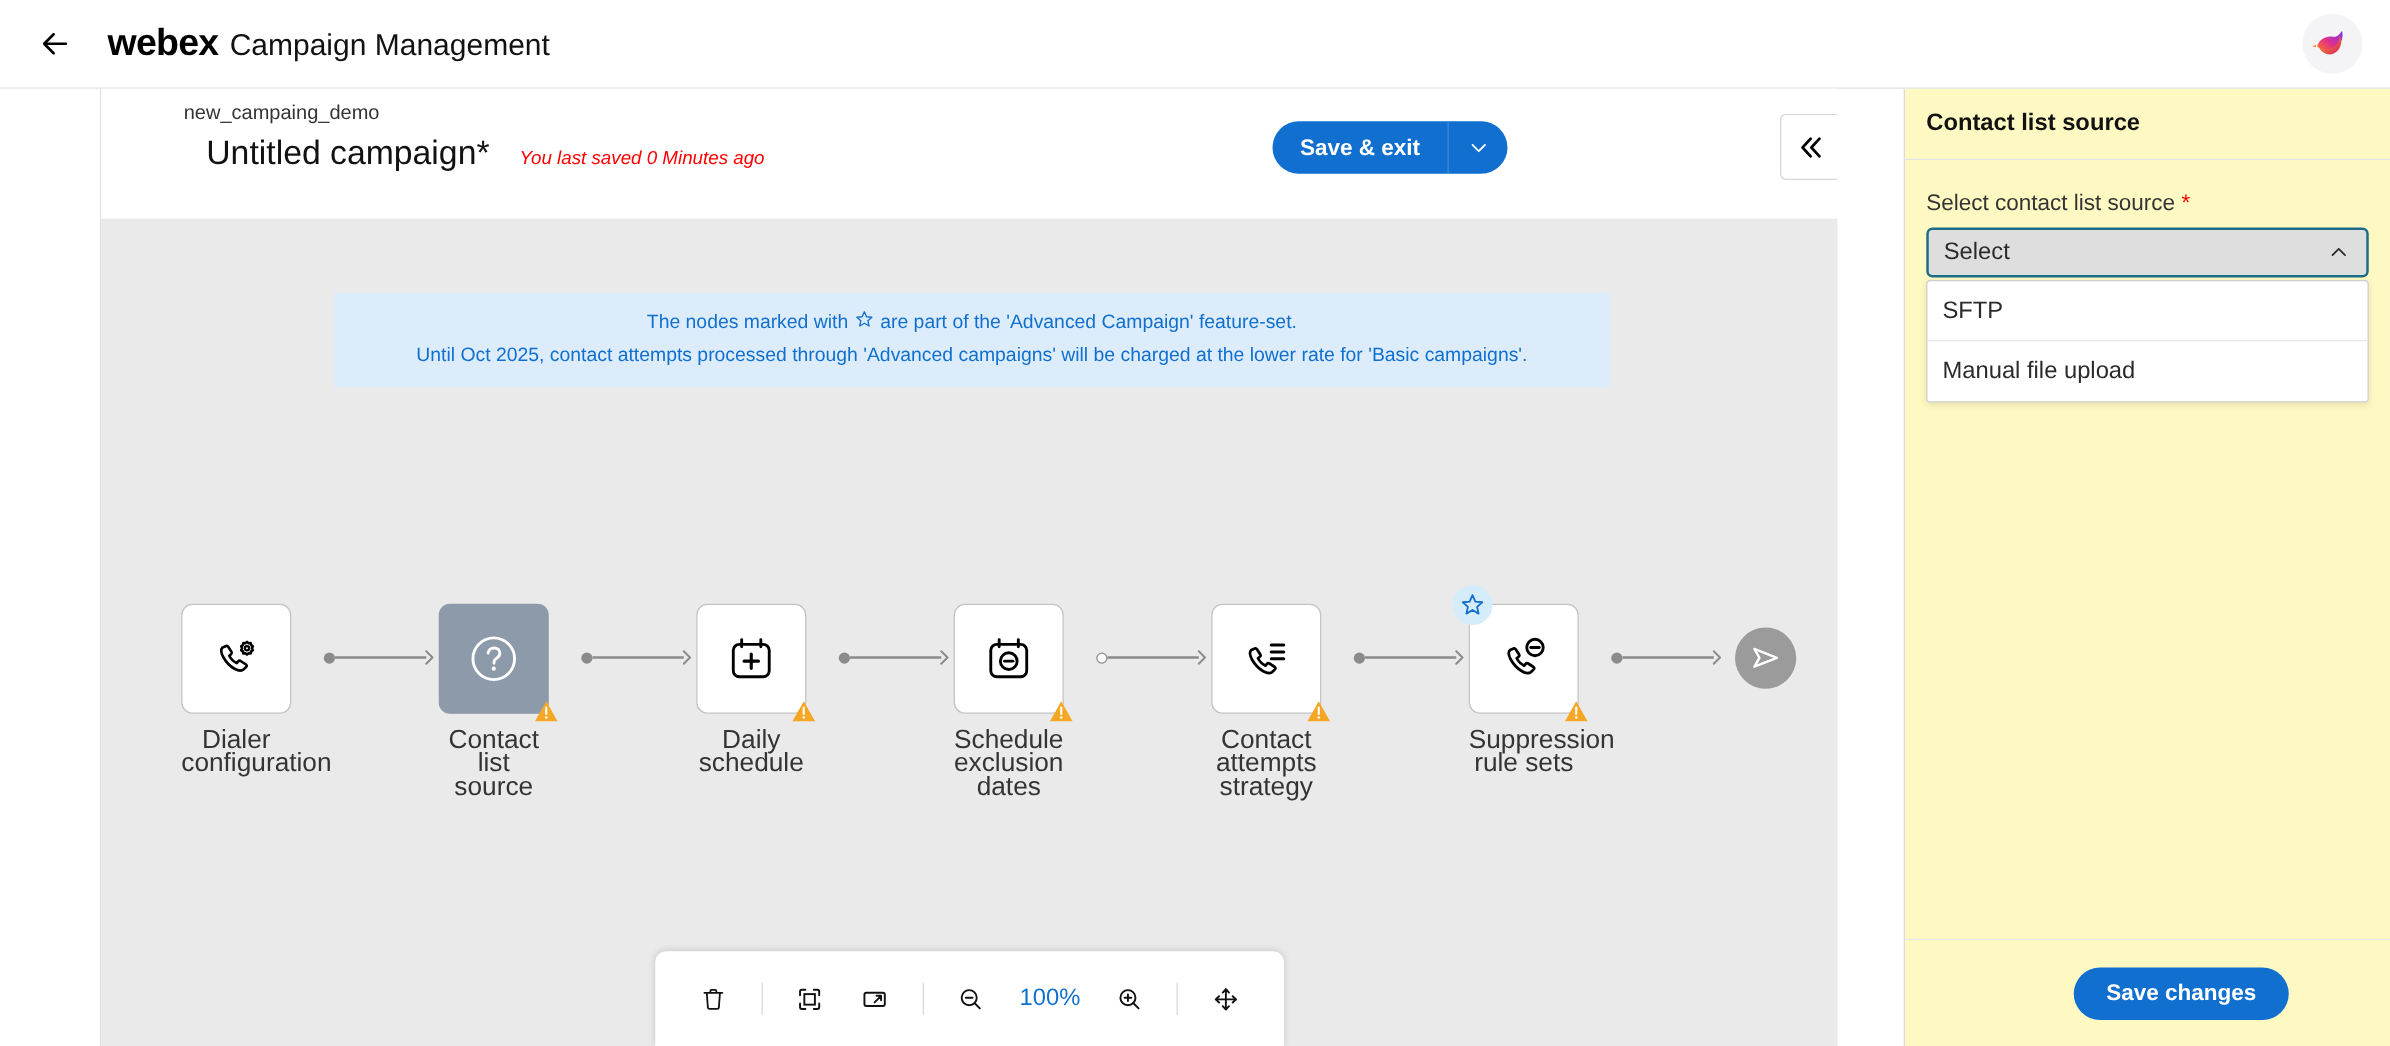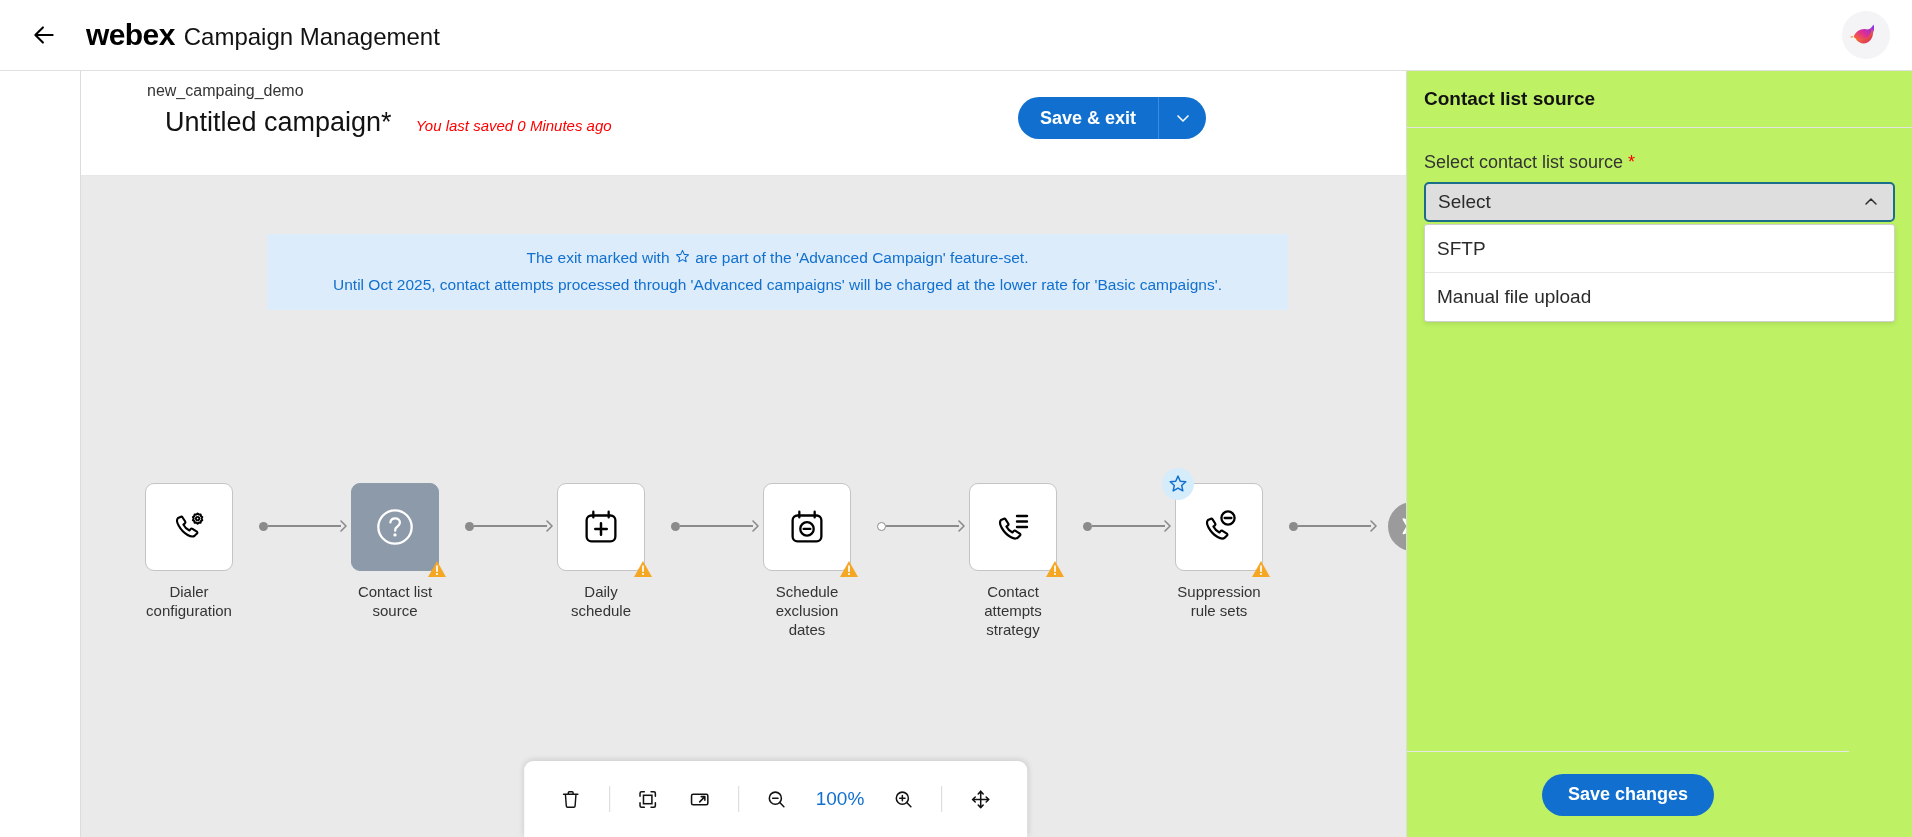--- a/index.html
+++ b/index.html
@@ -97,21 +97,21 @@
 
   .node { position: absolute; width: 88px; }
   .node-box {
     position: relative; width: 88px; height: 88px;
     background: #fff; border: 1px solid #c4c4c4; border-radius: 9px;
     display: flex; align-items: center; justify-content: center;
     cursor: pointer;
   }
   .node-box.selected { background: #8d9aaa; border-color: #8d9aaa; }
   .node-label {
-    margin-top: 11px; text-align: center; font-size: 15px;
+    margin-top: 11px; text-align: center; font-size: 21px;
     color: #343434; line-height: 19px;
   }
   .warn {
     position: absolute; right: -9px; bottom: -9px;
     width: 20px; height: 20px;
   }
   .star-badge {
     position: absolute; left: -14px; top: -16px;
     width: 32px; height: 32px; border-radius: 50%;
     background: #d5ecfb; display: flex; align-items: center; justify-content: center;
@@ -140,21 +140,21 @@
   .tb-btn {
     width: 46px; height: 44px; display: flex; align-items: center; justify-content: center;
     cursor: pointer; border-radius: 5px;
   }
   .tb-sep { width: 1px; height: 26px; background: #d8d8d8; margin: 0 9px; }
   .zoom-level { font-size: 19px; color: #1170cf; padding: 0 10px; cursor: pointer; }
 
   
   .panel {
     position: absolute; right: 0; top: 71px;
-    width: 506px; height: 766px; background: #bef264;
+    width: 389px; height: 766px; background: #fef9c3;
     border-left: 1px solid #dcdcdc;
   }
   .panel-head {
     height: 57px; display: flex; align-items: center;
     padding-left: 17px; border-bottom: 1px solid #e4e4e4;
   }
   .panel-title { font-size: 19px; font-weight: 700; color: #121212; }
   .panel-body { padding: 24px 17px 0; position: relative; }
   .field-label { font-size: 18px; color: #343434; margin-bottom: 9px; }
   .req { color: #ff0000; font-size: 18px; }
@@ -245,21 +245,21 @@
         <svg width="26" height="26" viewBox="0 0 24 24">
           <path d="M12.5 5.5l-6 6.5 6 6.5M19 5.5l-6 6.5 6 6.5" fill="none" stroke="#000" stroke-width="2" stroke-linecap="round" stroke-linejoin="round"></path>
         </svg>
       </div>
     </div>
 
     <div class="canvas">
 
       <div class="banner">
         <div>
-          <span>The exit marked with</span>
+          <span>The nodes marked with</span>
           <span class="star-inline">
             <svg width="17" height="17" viewBox="0 0 24 24">
               <path d="M12 3.4l2.5 5.6 6 .6-4.5 4 1.3 5.9L12 16.4 6.7 19.5 8 13.6l-4.5-4 6-.6z" fill="none" stroke="#1170cf" stroke-width="1.5" stroke-linejoin="round"></path>
             </svg>
           </span>
           <span>are part of the 'Advanced Campaign' feature-set.</span>
         </div>
         <div>Until Oct 2025, contact attempts processed through 'Advanced campaigns' will be charged at the lower rate for 'Basic campaigns'.</div>
       </div>
 

